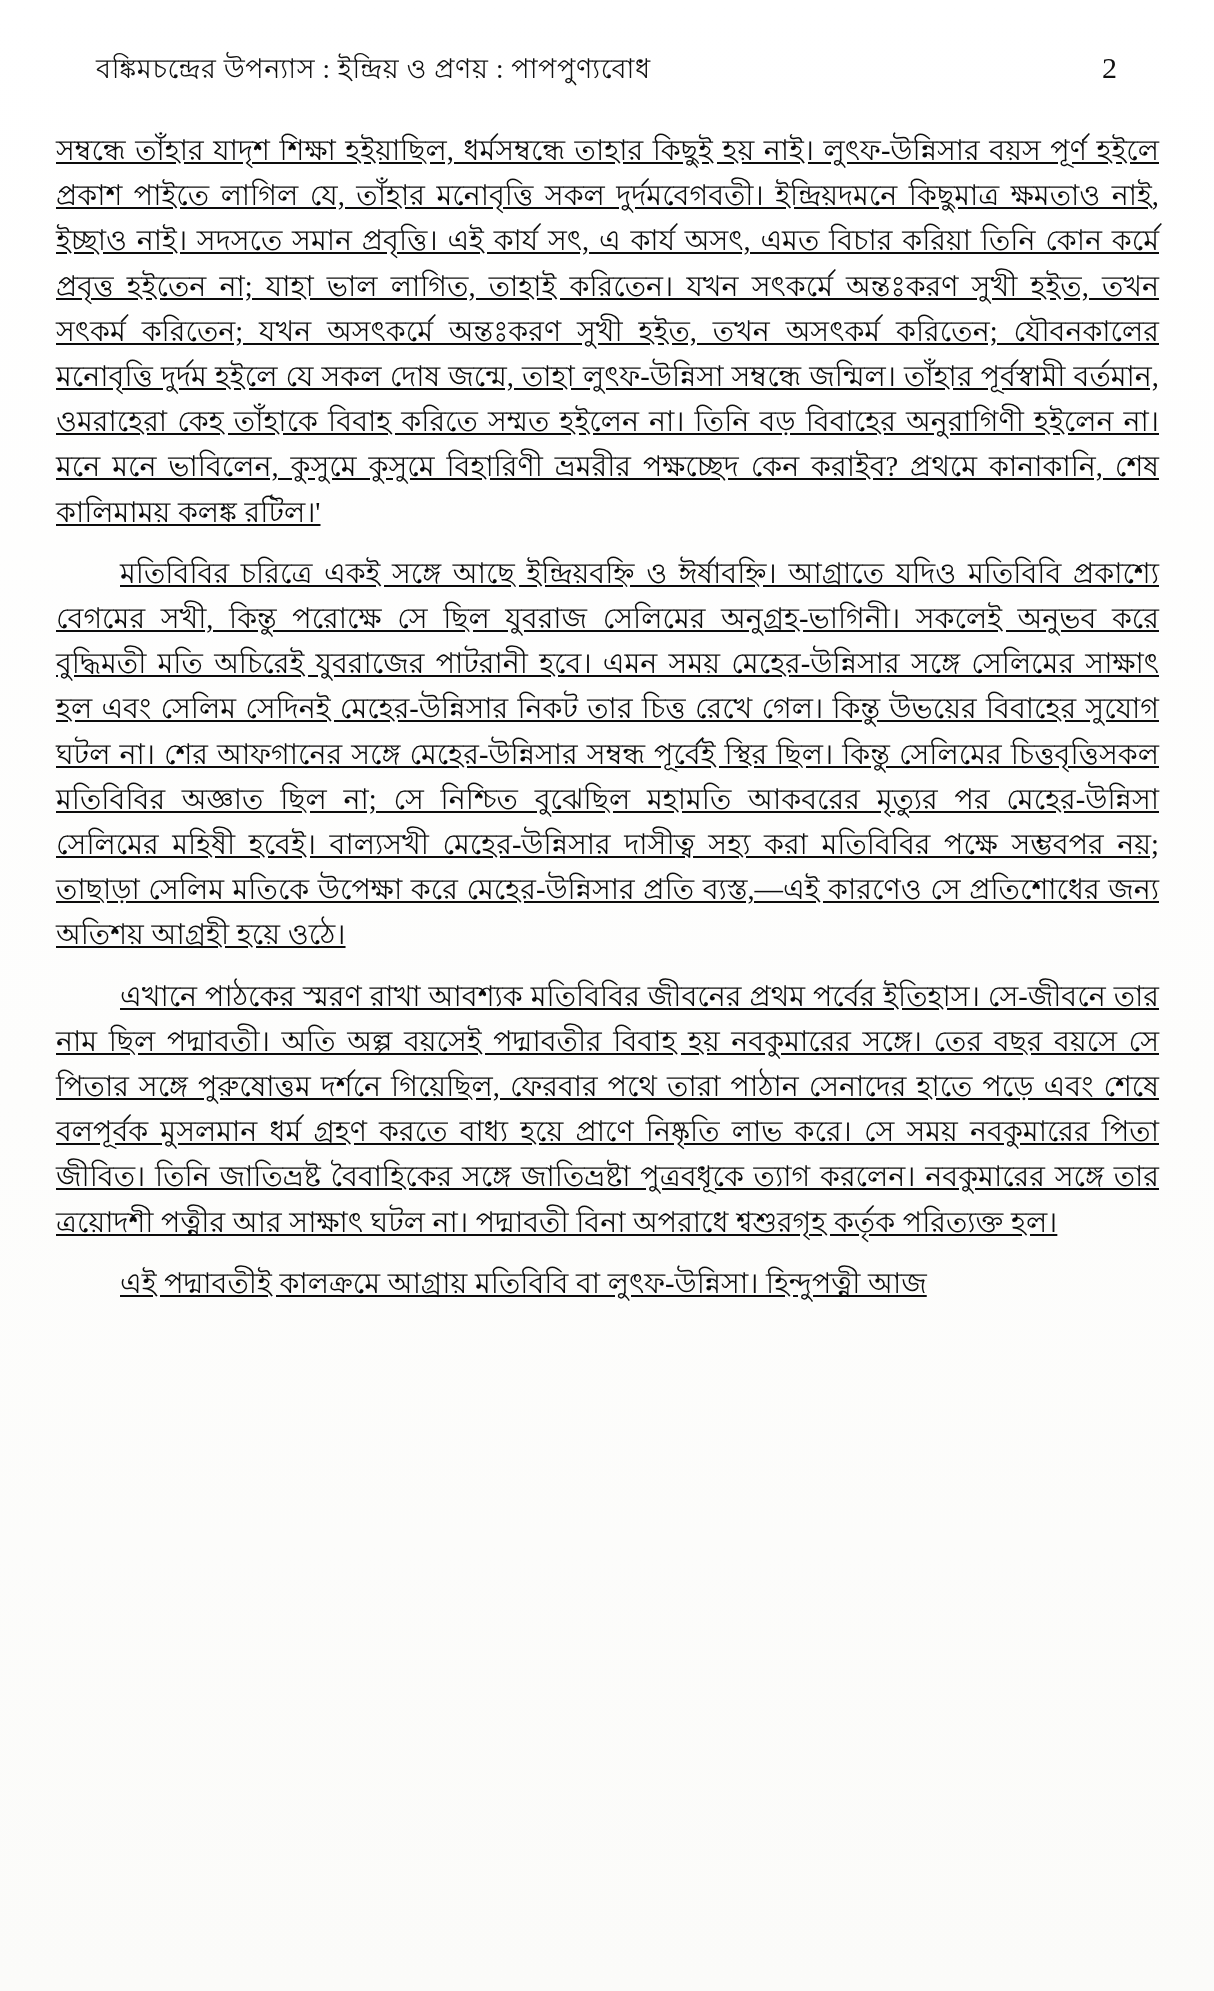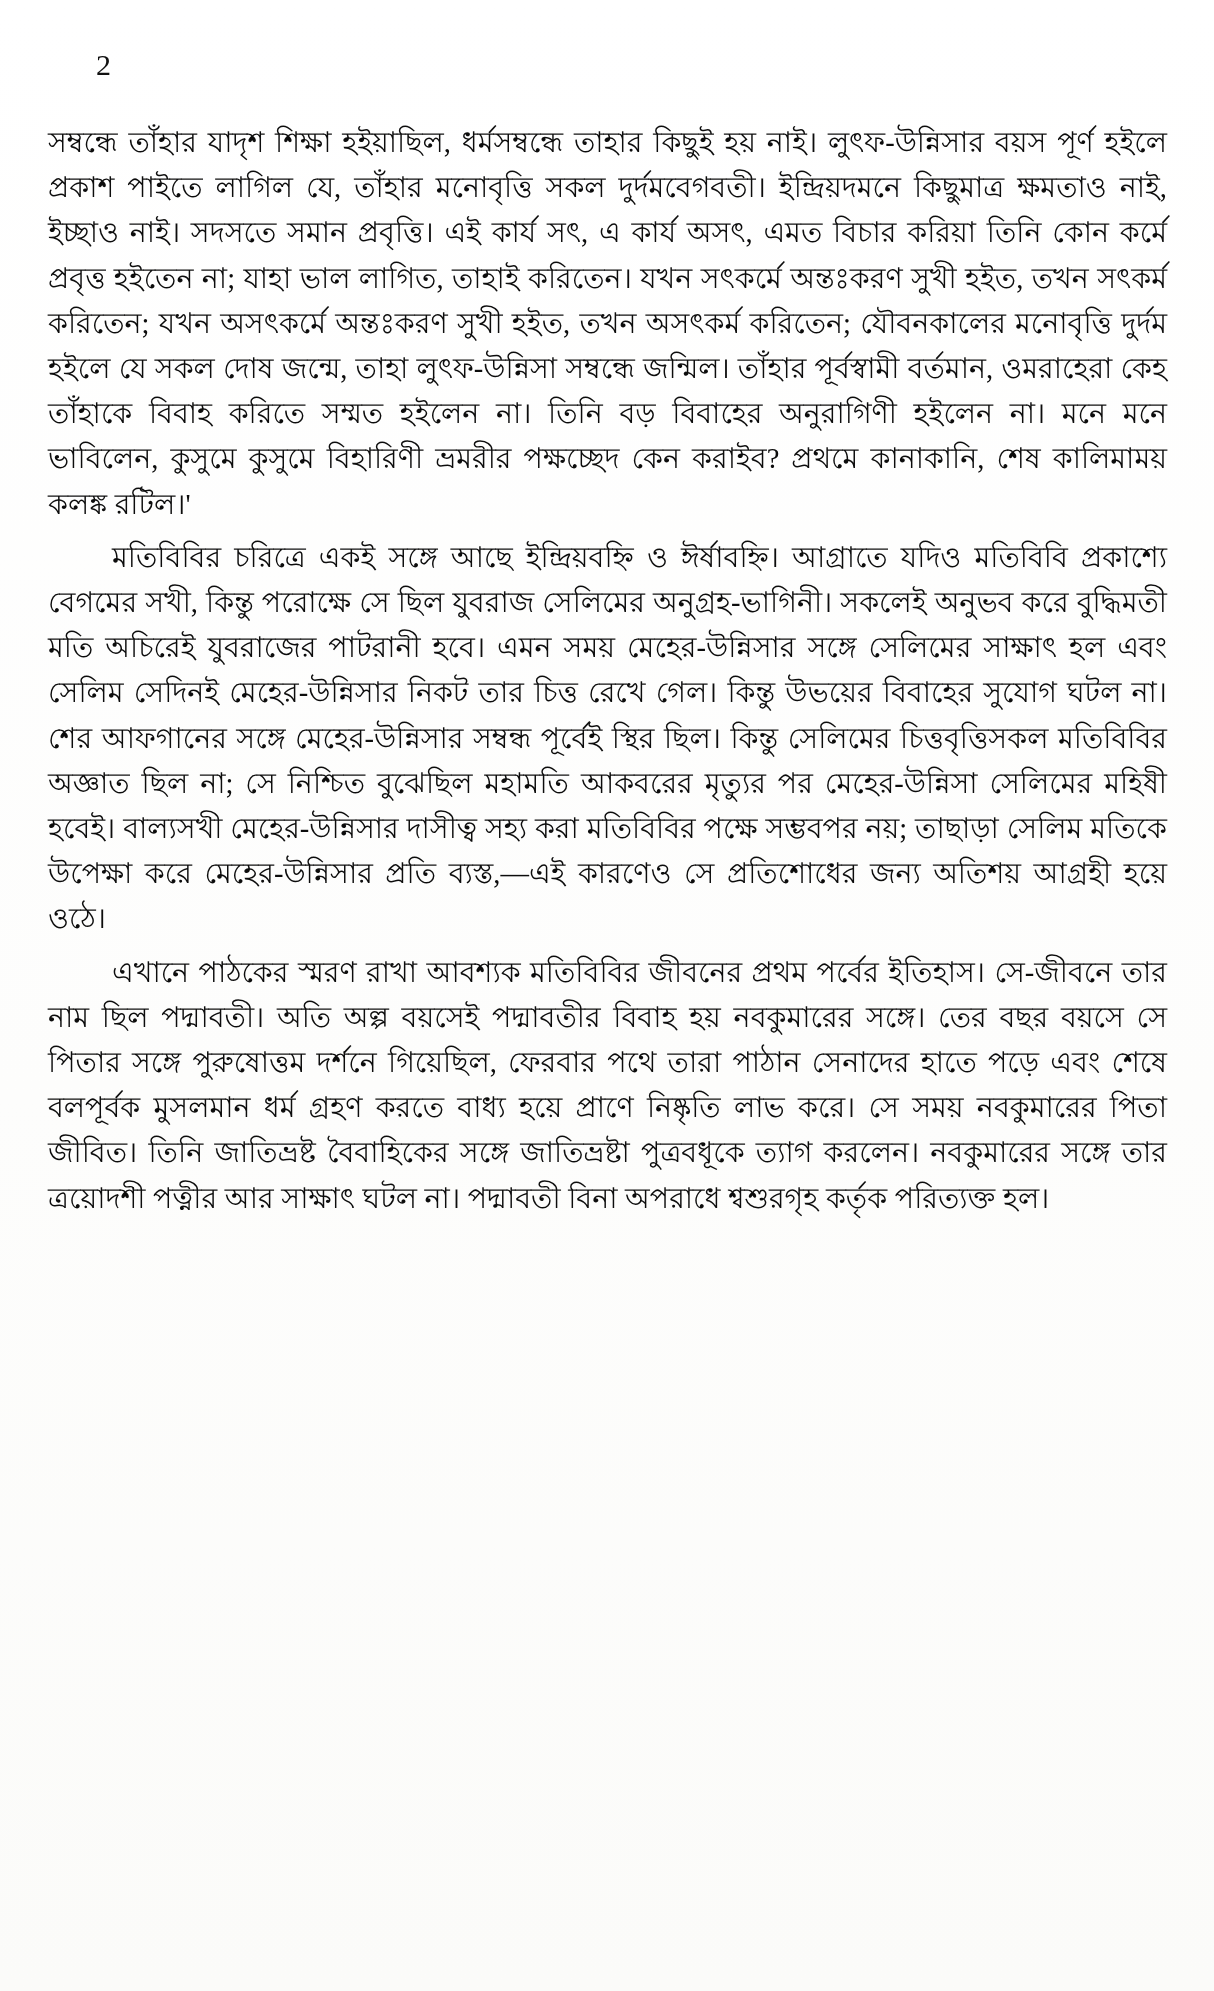--- a/index.html
+++ b/index.html
@@ -60,23 +60,24 @@
     bottom: 40px;
   }
 
   .para {
     font-family: "Liberation Serif", "DejaVu Serif", serif;
     font-size: 28.5px;
     line-height: 45.2px;
     color: #0c0c0c;
     text-align: justify;
     text-justify: inter-word;
-    margin: 8px;
+    margin: 16px;
     word-spacing: 0.5px;
     hyphens: none;
+    text-decoration: underline;
   }
 
   .para.indent {
     text-indent: 64px;
   }
 
   .para + .para {
     margin-top: 0;
   }
 
@@ -84,22 +85,24 @@
   .para.partial {
     text-align: left;
   }
 </style>
 </head>
 <body>
 
 <div class="page">
 
   <div class="header">
+    <span class="header-title">বঙ্কিমচন্দ্রের উপন্যাস : ইন্দ্রিয় ও প্রণয় : পাপপুণ্যবোধ</span>
     <span class="page-number">2</span>
   </div>
 
   <div class="body-text">
     <p class="para">সম্বন্ধে তাঁহার যাদৃশ শিক্ষা হইয়াছিল, ধর্মসম্বন্ধে তাহার কিছুই হয় নাই। লুৎফ-উন্নিসার বয়স পূর্ণ হইলে প্রকাশ পাইতে লাগিল যে, তাঁহার মনোবৃত্তি সকল দুর্দমবেগবতী। ইন্দ্রিয়দমনে কিছুমাত্র ক্ষমতাও নাই, ইচ্ছাও নাই। সদসতে সমান প্রবৃত্তি। এই কার্য সৎ, এ কার্য অসৎ, এমত বিচার করিয়া তিনি কোন কর্মে প্রবৃত্ত হইতেন না; যাহা ভাল লাগিত, তাহাই করিতেন। যখন সৎকর্মে অন্তঃকরণ সুখী হইত, তখন সৎকর্ম করিতেন; যখন অসৎকর্মে অন্তঃকরণ সুখী হইত, তখন অসৎকর্ম করিতেন; যৌবনকালের মনোবৃত্তি দুর্দম হইলে যে সকল দোষ জন্মে, তাহা লুৎফ-উন্নিসা সম্বন্ধে জন্মিল। তাঁহার পূর্বস্বামী বর্তমান, ওমরাহেরা কেহ তাঁহাকে বিবাহ করিতে সম্মত হইলেন না। তিনি বড় বিবাহের অনুরাগিণী হইলেন না। মনে মনে ভাবিলেন, কুসুমে কুসুমে বিহারিণী ভ্রমরীর পক্ষচ্ছেদ কেন করাইব? প্রথমে কানাকানি, শেষ কালিমাময় কলঙ্ক রটিল।'</p>
     <p class="para indent">মতিবিবির চরিত্রে একই সঙ্গে আছে ইন্দ্রিয়বহ্নি ও ঈর্ষাবহ্নি। আগ্রাতে যদিও মতিবিবি প্রকাশ্যে বেগমের সখী, কিন্তু পরোক্ষে সে ছিল যুবরাজ সেলিমের অনুগ্রহ-ভাগিনী। সকলেই অনুভব করে বুদ্ধিমতী মতি অচিরেই যুবরাজের পাটরানী হবে। এমন সময় মেহের-উন্নিসার সঙ্গে সেলিমের সাক্ষাৎ হল এবং সেলিম সেদিনই মেহের-উন্নিসার নিকট তার চিত্ত রেখে গেল। কিন্তু উভয়ের বিবাহের সুযোগ ঘটল না। শের আফগানের সঙ্গে মেহের-উন্নিসার সম্বন্ধ পূর্বেই স্থির ছিল। কিন্তু সেলিমের চিত্তবৃত্তিসকল মতিবিবির অজ্ঞাত ছিল না; সে নিশ্চিত বুঝেছিল মহামতি আকবরের মৃত্যুর পর মেহের-উন্নিসা সেলিমের মহিষী হবেই। বাল্যসখী মেহের-উন্নিসার দাসীত্ব সহ্য করা মতিবিবির পক্ষে সম্ভবপর নয়; তাছাড়া সেলিম মতিকে উপেক্ষা করে মেহের-উন্নিসার প্রতি ব্যস্ত,—এই কারণেও সে প্রতিশোধের জন্য অতিশয় আগ্রহী হয়ে ওঠে।</p>
     <p class="para indent">এখানে পাঠকের স্মরণ রাখা আবশ্যক মতিবিবির জীবনের প্রথম পর্বের ইতিহাস। সে-জীবনে তার নাম ছিল পদ্মাবতী। অতি অল্প বয়সেই পদ্মাবতীর বিবাহ হয় নবকুমারের সঙ্গে। তের বছর বয়সে সে পিতার সঙ্গে পুরুষোত্তম দর্শনে গিয়েছিল, ফেরবার পথে তারা পাঠান সেনাদের হাতে পড়ে এবং শেষে বলপূর্বক মুসলমান ধর্ম গ্রহণ করতে বাধ্য হয়ে প্রাণে নিষ্কৃতি লাভ করে। সে সময় নবকুমারের পিতা জীবিত। তিনি জাতিভ্রষ্ট বৈবাহিকের সঙ্গে জাতিভ্রষ্টা পুত্রবধূকে ত্যাগ করলেন। নবকুমারের সঙ্গে তার ত্রয়োদশী পত্নীর আর সাক্ষাৎ ঘটল না। পদ্মাবতী বিনা অপরাধে শ্বশুরগৃহ কর্তৃক পরিত্যক্ত হল।</p>
+    <p class="para indent partial">এই পদ্মাবতীই কালক্রমে আগ্রায় মতিবিবি বা লুৎফ-উন্নিসা। হিন্দুপত্নী আজ</p>
   </div>
 
 </div>
 
 </body></html>

